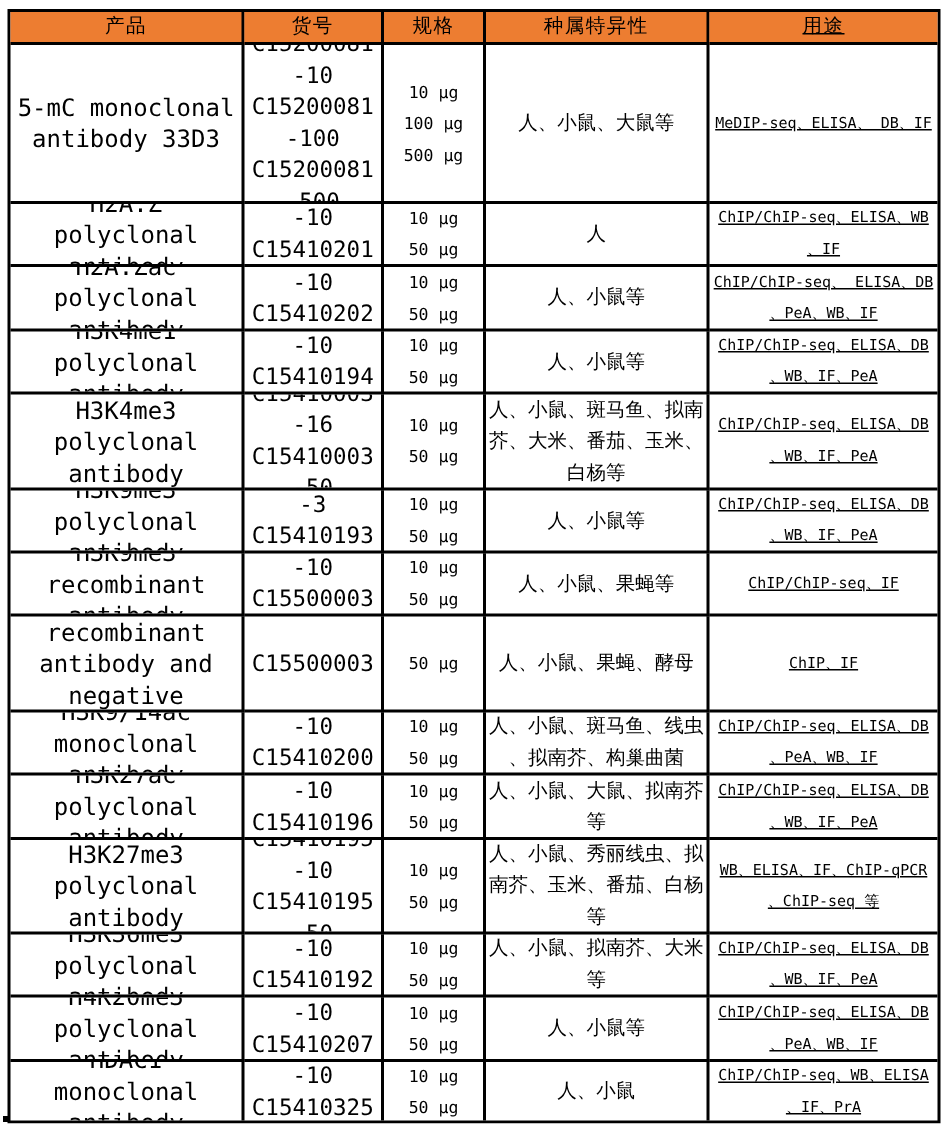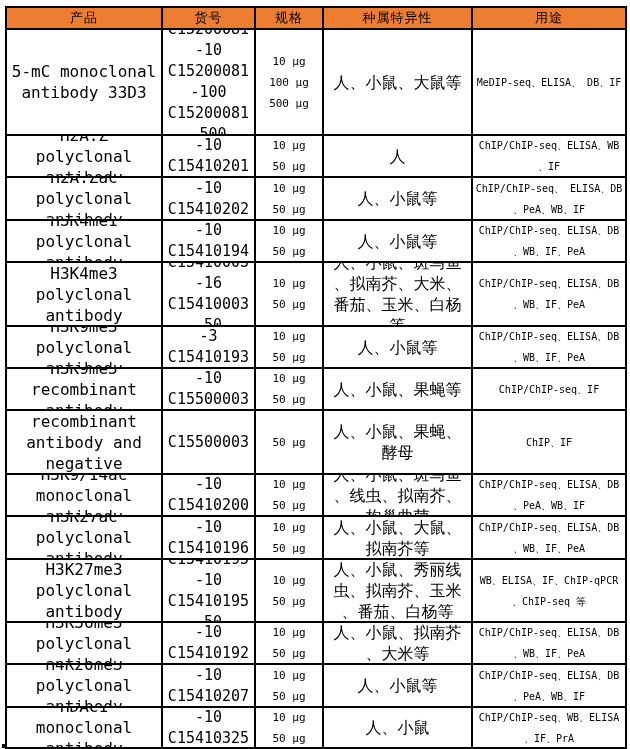--- a/index.html
+++ b/index.html
@@ -32,35 +32,35 @@
     border-right: 2px solid #000000;
     border-bottom: 2px solid #000000;
     display: flex;
     flex-direction: column;
     align-items: center;
     justify-content: center;
     text-align: center;
     overflow: hidden;
     padding: 0 2px;
   }
-  .cell.last-col { border-right: none; }
+  .cell.last-col { border-right: none; text-decoration: underline; }
   .cell.last-row { border-bottom: none; }
   .cell .line { width: 100%; line-height: 21px; }
   .header {
     font-size: 13px;
     line-height: 20px;
     font-weight: normal;
     letter-spacing: 1px;
   }
   .col-product { font-size: 16px; }
   .col-product .line { overflow-wrap: break-word; }
   .col-catalog { font-size: 15px; }
   .col-catalog .line { word-break: break-all; }
   .col-spec { font-size: 11px; }
-  .col-species { font-size: 16px; }
+  .col-species { font-size: 13px; }
   .col-species .line { line-break: anywhere; overflow-wrap: break-word; }
   .col-usage { font-size: 10px; }
   .col-usage .line { line-break: anywhere; overflow-wrap: break-word; }
   .header.col-product, .header.col-catalog, .header.col-spec,
   .header.col-species, .header.col-usage { font-size: 13px; }
   #stray-mark {
     position: absolute;
     left: 2px; top: 744px;
     width: 4px; height: 4px;
     background: #000000;

